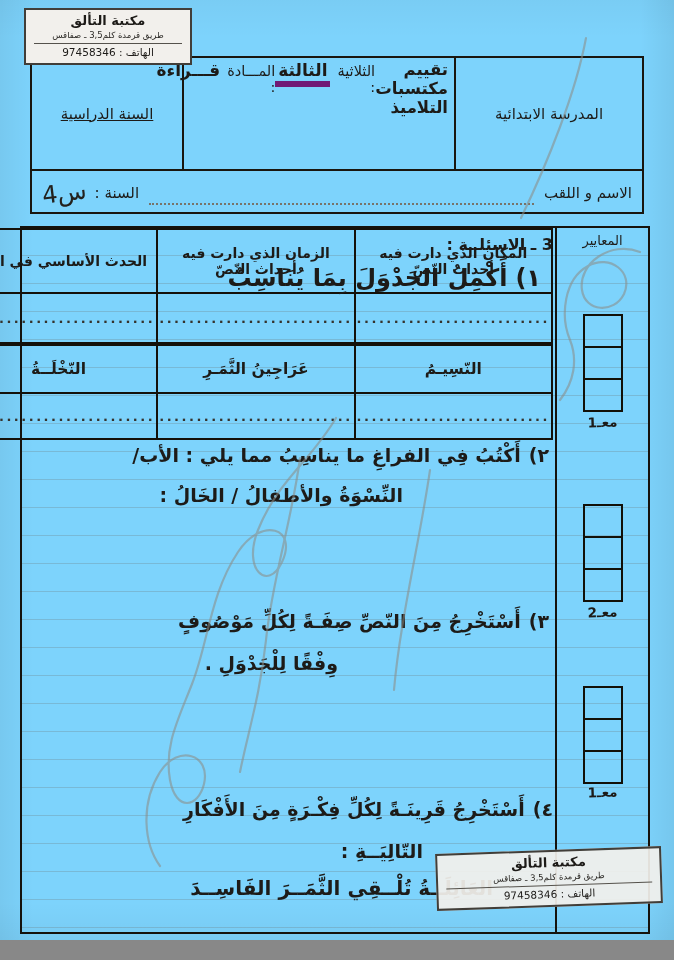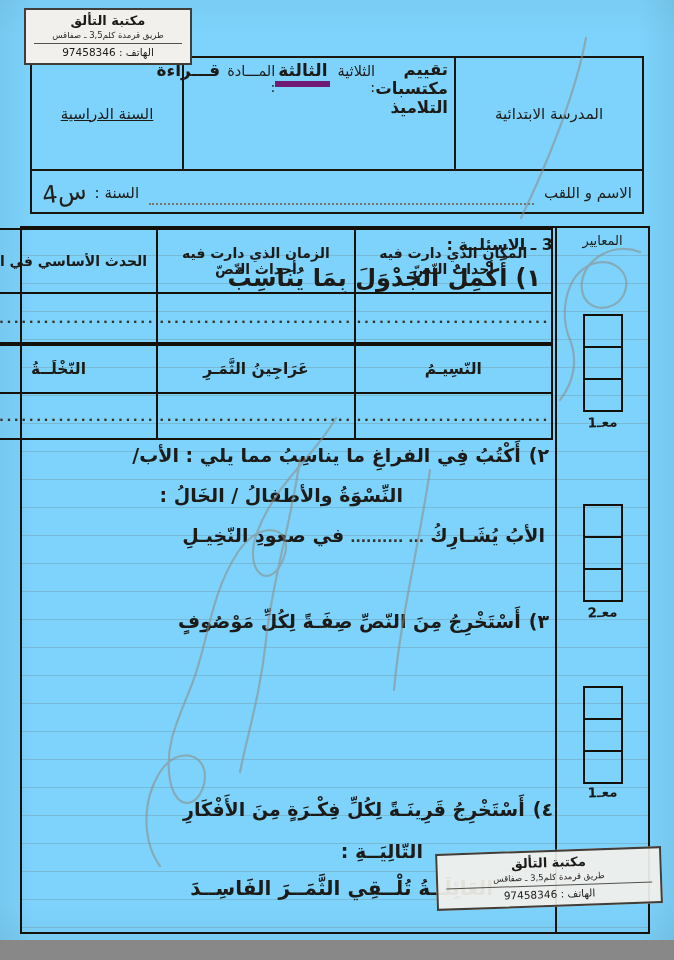--- a/index.html
+++ b/index.html
@@ -160,27 +160,25 @@
               </td>
         </tr>
       </tbody>
         </table>
 
       <div class="qline q2a">
         <span class="qnum">٢)</span><span>أَكْتُبُ فِي الفراغِ ما يناسِبُ مما يلي : الأب/</span>
       </div>
       <div class="qline q2b">النِّسْوَةُ والأطفالُ / الخَالُ :</div>
 
-      <div class="qline fill1">
-        <span>الأبُ يُشَـارِكُ</span><span class="fill-dots">... ..........</span><span>في صعودِ النّخِيـلِ</span>
-      </div>
 
       <div class="qline q3a">
         <span class="qnum">٣)</span><span>أَسْتَخْرِجُ مِنَ النّصِّ صِفَـةً لِكُلِّ مَوْصُوفٍ</span>
       </div>
+      <div class="qline q3b">وِفْقًا لِلْجَدْوَلِ .</div>
 
       <table class="tbl2">
         <tbody>
             <tr>
           <th style="width:43%">النّسِيـمُ</th>
           <th style="width:26%">عَرَاجِينُ الثَّمَـرِ</th>
           <th style="width:31%">النّخْلَــةُ</th>
         </tr>
         <tr>
           <td>

